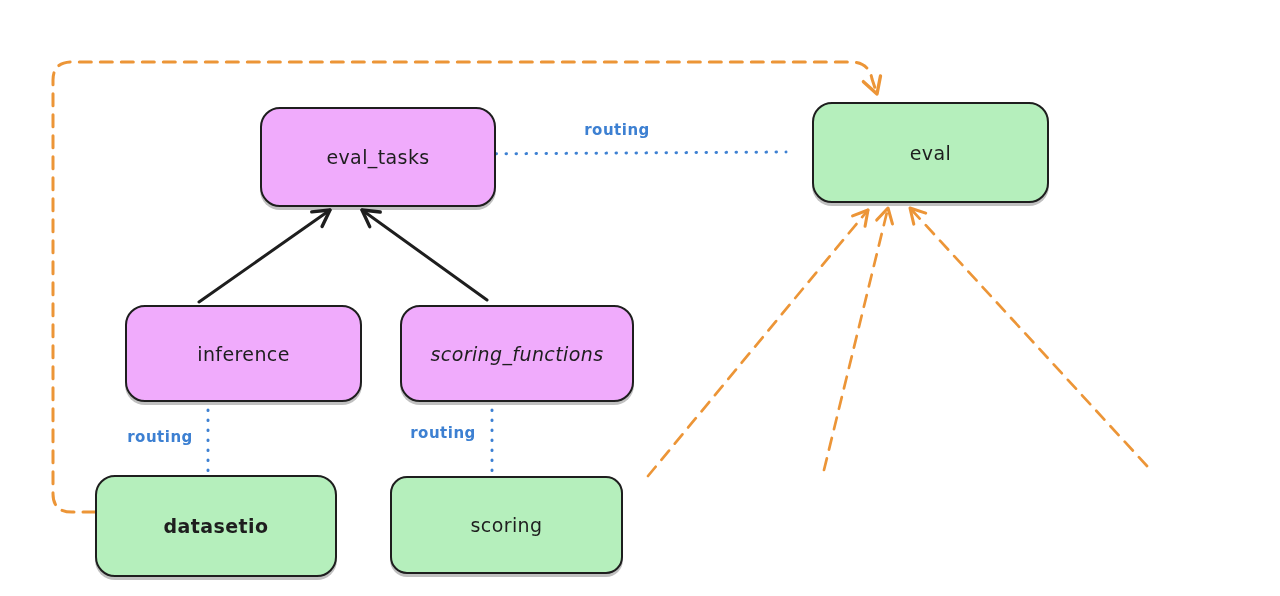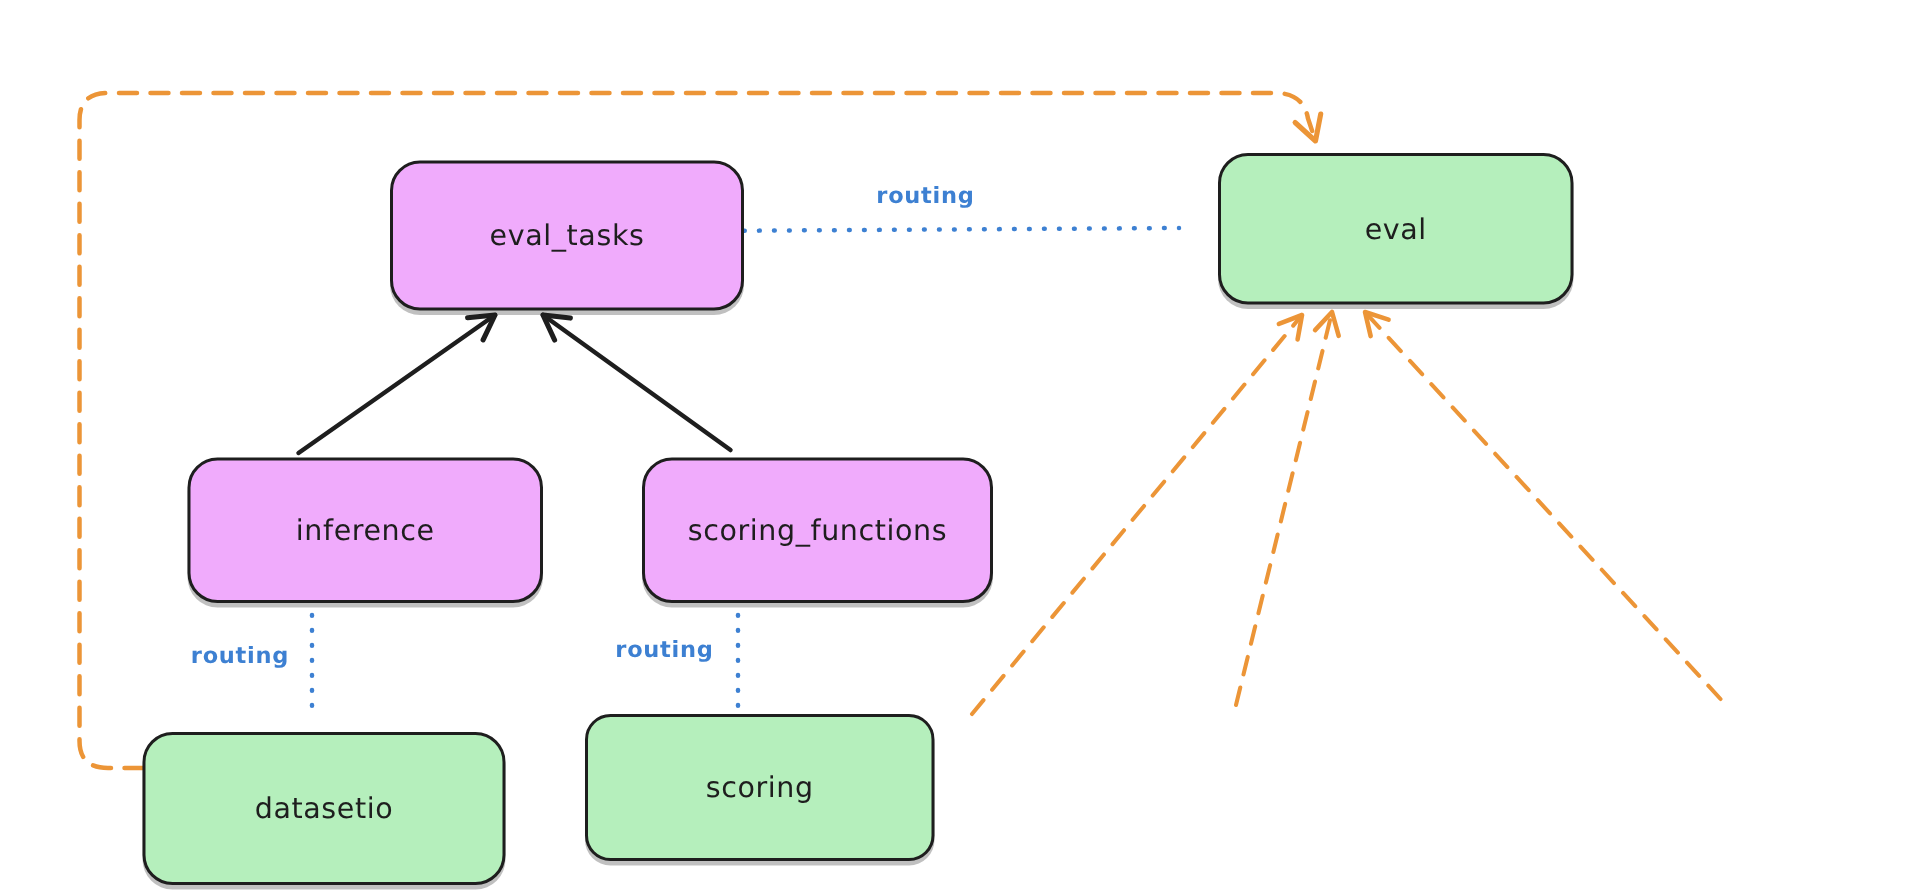--- a/index.html
+++ b/index.html
@@ -12,22 +12,22 @@
     position:absolute;z-index:2;display:flex;align-items:center;justify-content:center;
     border:2.5px solid #1e1e1e;border-radius:20px;
     box-shadow:0 3px 0 rgba(30,30,30,0.28);
     font-size:19px;color:#1e1e1e;letter-spacing:0.4px;
   }
   .blue{background:#f0abfc;margin-left:28px;}
   .green{background:#b5efbc;}
   .n-eval_tasks{left:232px;top:107px;width:232px;height:96px;}
   .n-eval{left:787px;top:102px;width:233px;height:97px;margin-left:25px;}
   .n-datasets{left:97px;top:305px;width:233px;height:93px;}
-  .n-scoring_functions{left:400px;top:305px;width:230px;height:93px;}
-  .n-datasetio{left:95px;top:488px;width:238px;height:98px;}
+  .n-scoring_functions{left:372px;top:305px;width:230px;height:93px;font-style:italic;}
+  .n-datasetio{left:95px;top:475px;width:238px;height:98px;font-weight:bold;}
   .n-scoring{left:390px;top:476px;width:229px;height:94px;border-radius:17px;}
   .n-agents{left:711px;top:472px;width:238px;height:96px;}
   .n-inference{left:1022px;top:468px;width:232px;height:96px;}
   .routing-label{
     position:absolute;z-index:3;transform:translate(-50%,-50%);
     color:#3d80d2;font-size:15px;font-weight:600;letter-spacing:0.5px;
   }
   .rl-top{left:617px;top:130px;}
   .rl-left{left:160px;top:437px;}
   .rl-mid{left:443px;top:433px;}

